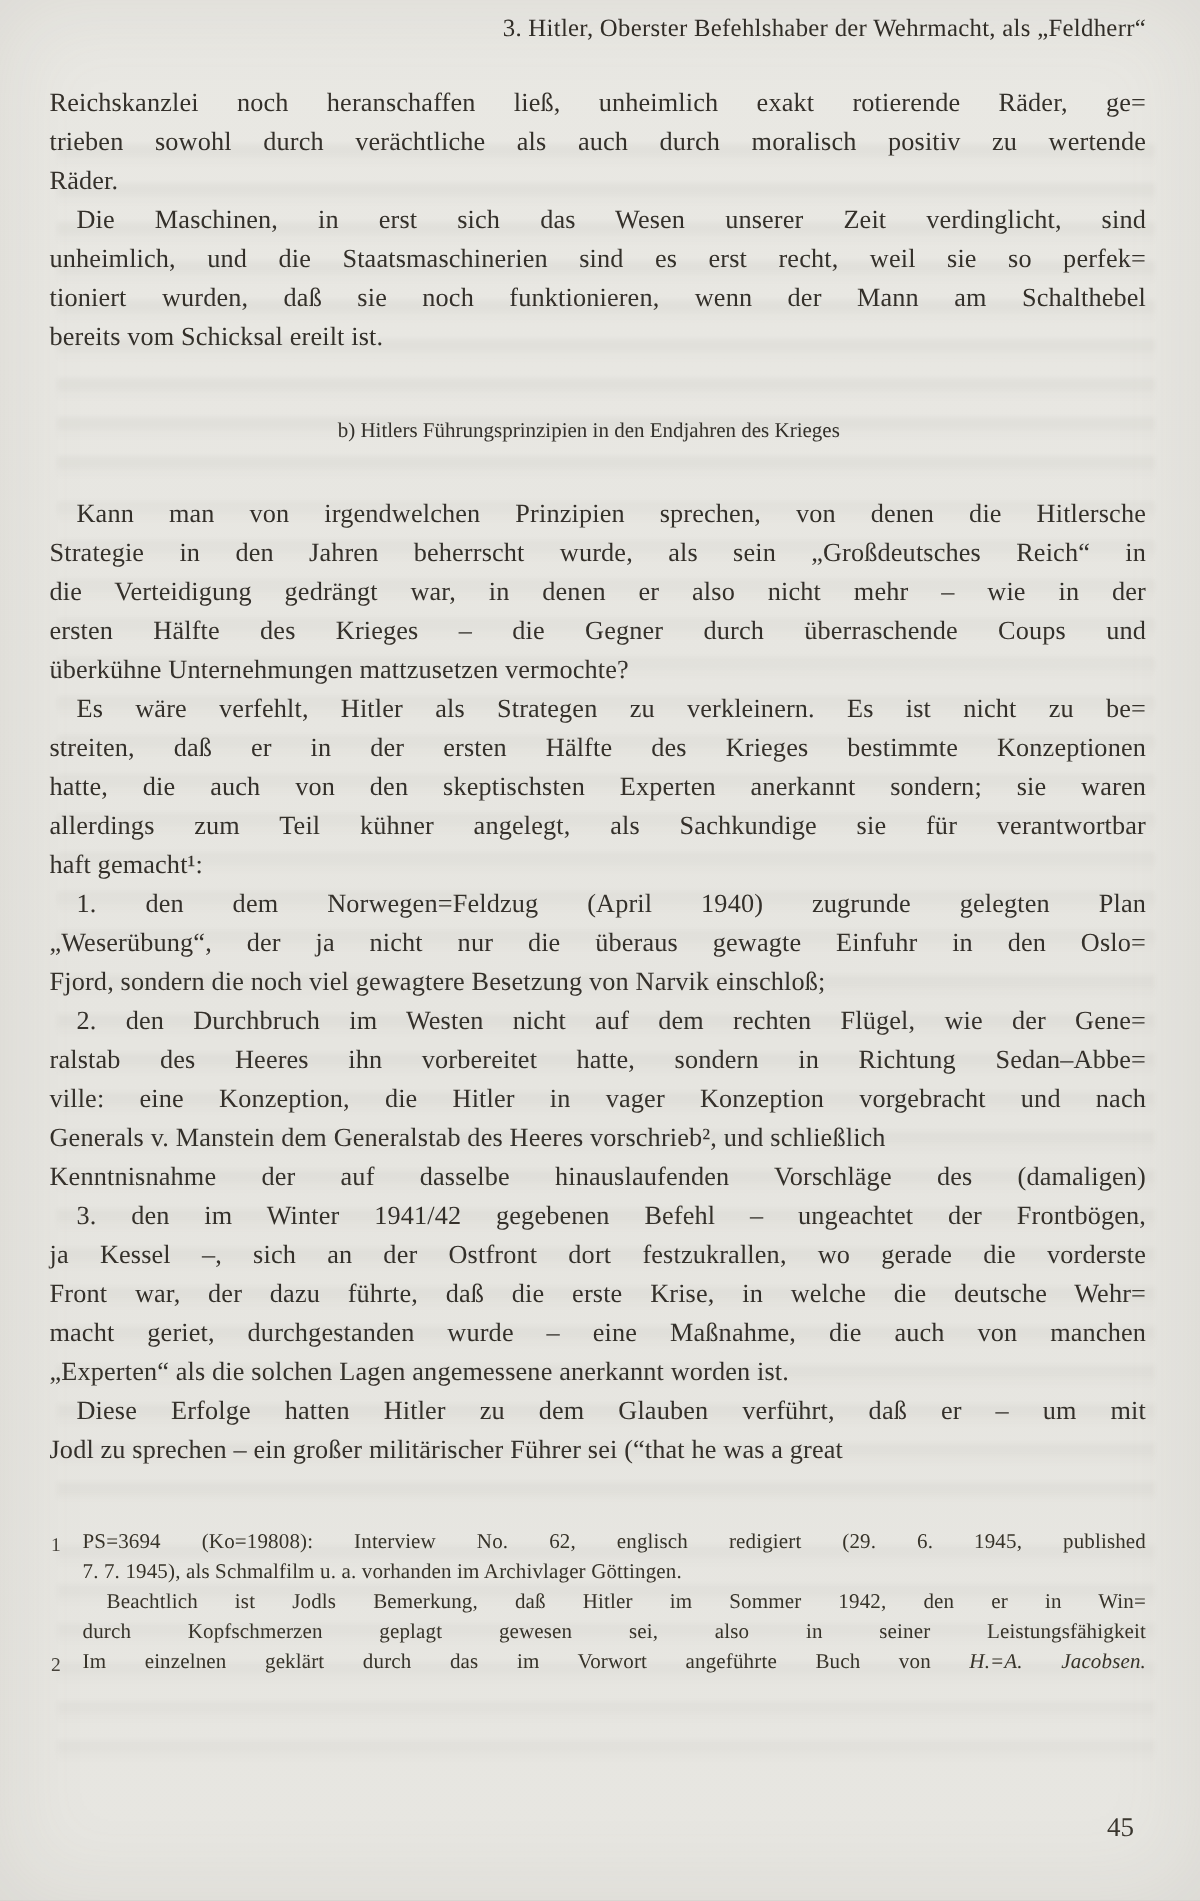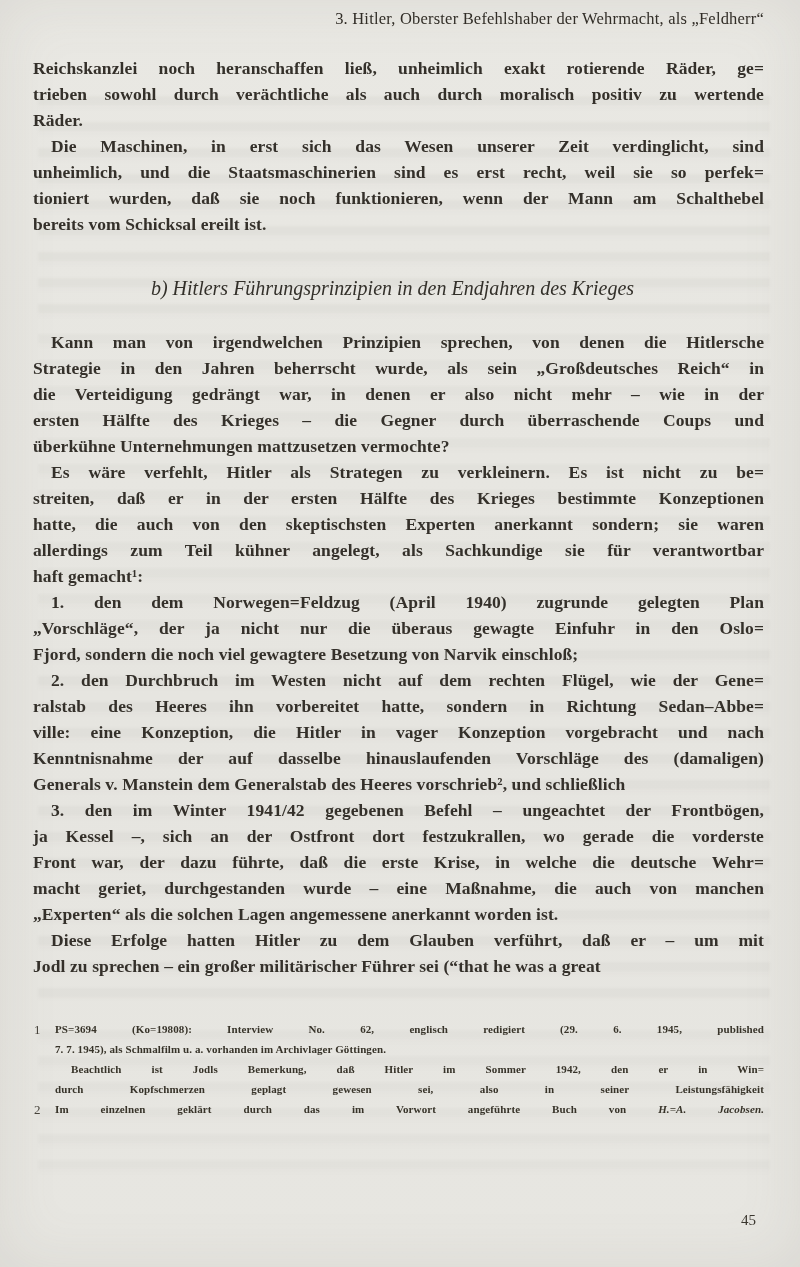--- a/index.html
+++ b/index.html
@@ -36,48 +36,46 @@
     font-size:16.5px;line-height:20px;
     letter-spacing:.2px;
     color:#312d27;
   }
   .text-column{position:relative;padding:26px 36px 0 33px;}
   .para{margin:0;}
   .line{
     font-size:17.5px;line-height:26px;
     text-align:justify;text-align-last:justify;
     letter-spacing:.1px;
-    font-weight:bold;
   }
   .line.last{text-align-last:left;}
   .line.indent{text-indent:18px;}
   .section-heading{
-    font-style:italic;
-    font-size:20px;line-height:26px;
+    font-size:14px;line-height:26px;
     text-align:center;
     margin:38px 12px 28px 0;
     color:#33302a;
   }
   .footnotes{position:relative;margin-top:40px;padding:0 36px 0 33px;}
   .footnote{position:relative;padding-left:22px;}
   .fn-marker{
     position:absolute;left:1px;top:1px;
     font-size:13px;line-height:20px;color:#46423a;
   }
   .fn-line{
-    font-size:11px;line-height:20px;
+    font-size:14px;line-height:20px;
     text-align:justify;text-align-last:justify;
-    letter-spacing:.1px;color:#373329;font-weight:bold;
+    letter-spacing:.1px;color:#373329;
   }
   .fn-line.last{text-align-last:left;}
   .fn-line.full{text-align-last:justify;}
   .fn-line.indent{text-indent:16px;}
   .page-number{
     position:absolute;right:44px;bottom:38px;
-    font-size:15px;color:#3a362e;
+    font-size:18px;color:#3a362e;
   }
 </style>
 </head>
 <body>
 
 <div class="page">
 
   <div class="ghost g1"></div>
   <div class="ghost g2"></div>
   <div class="ghost g3"></div>
@@ -107,29 +105,29 @@
       </div>
       <div class="para">
         <div class="line indent">Es wäre verfehlt, Hitler als Strategen zu verkleinern. Es ist nicht zu be=</div>
         <div class="line">streiten, daß er in der ersten Hälfte des Krieges bestimmte Konzeptionen</div>
         <div class="line">hatte, die auch von den skeptischsten Experten anerkannt sondern; sie waren</div>
         <div class="line">allerdings zum Teil kühner angelegt, als Sachkundige sie für verantwortbar</div>
         <div class="line last">haft gemacht¹:</div>
       </div>
       <div class="para">
         <div class="line indent">1. den dem Norwegen=Feldzug (April 1940) zugrunde gelegten Plan</div>
-        <div class="line">„Vorschläge“, der ja nicht nur die überaus gewagte Einfuhr in den Oslo=</div>
+        <div class="line">„Weserübung“, der ja nicht nur die überaus gewagte Einfuhr in den Oslo=</div>
         <div class="line last">Fjord, sondern die noch viel gewagtere Besetzung von Narvik einschloß;</div>
       </div>
       <div class="para">
         <div class="line indent">2. den Durchbruch im Westen nicht auf dem rechten Flügel, wie der Gene=</div>
         <div class="line">ralstab des Heeres ihn vorbereitet hatte, sondern in Richtung Sedan–Abbe=</div>
         <div class="line">ville: eine Konzeption, die Hitler in vager Konzeption vorgebracht und nach</div>
+        <div class="line last">Generals v. Manstein dem Generalstab des Heeres vorschrieb², und schließlich</div>
         <div class="line">Kenntnisnahme der auf dasselbe hinauslaufenden Vorschläge des (damaligen)</div>
-        <div class="line last">Generals v. Manstein dem Generalstab des Heeres vorschrieb², und schließlich</div>
       </div>
       <div class="para">
         <div class="line indent">3. den im Winter 1941/42 gegebenen Befehl – ungeachtet der Frontbögen,</div>
         <div class="line">ja Kessel –, sich an der Ostfront dort festzukrallen, wo gerade die vorderste</div>
         <div class="line">Front war, der dazu führte, daß die erste Krise, in welche die deutsche Wehr=</div>
         <div class="line">macht geriet, durchgestanden wurde – eine Maßnahme, die auch von manchen</div>
         <div class="line last">„Experten“ als die solchen Lagen angemessene anerkannt worden ist.</div>
       </div>
       <div class="para">
         <div class="line indent">Diese Erfolge hatten Hitler zu dem Glauben verführt, daß er – um mit</div>

